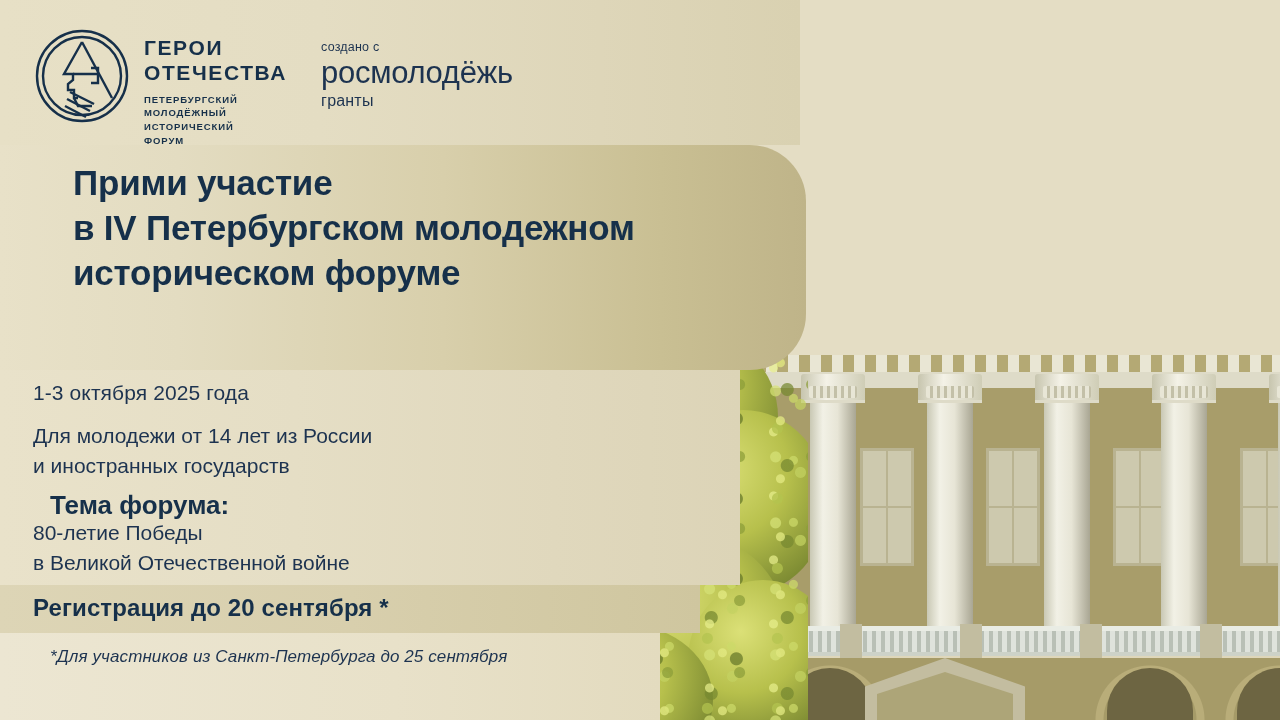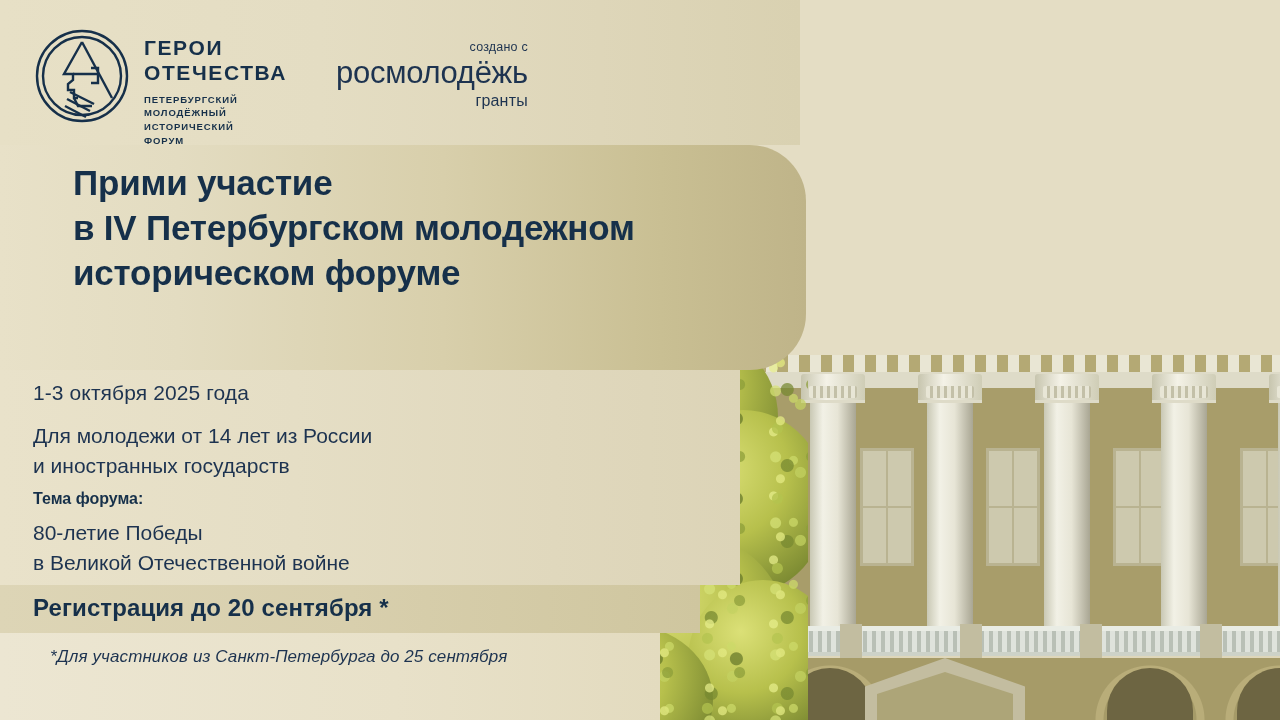--- a/index.html
+++ b/index.html
@@ -200,43 +200,43 @@
 
   
   .header{ position:absolute; left:34px; top:28px; display:flex; align-items:flex-start; gap:34px; }
   .logo-left{ display:flex; align-items:flex-start; gap:14px; }
   .emblem-circle{ width:96px; height:96px; flex:0 0 96px; }
   .emblem-circle svg{ width:100%; height:100%; }
   .logo-words{ padding-top:8px; }
   .logo-title{ font-size:21px; font-weight:bold; letter-spacing:1.6px; color:#16304a; line-height:1.18; }
   .logo-sub{ margin-top:7px; font-size:9.5px; font-weight:bold; letter-spacing:.9px; color:#16304a; line-height:1.45; }
 
-  .logo-right{ padding-top:12px; text-align:right;margin-left:15px; }
+  .logo-right{ padding-top:12px; text-align:left; }
   .rm-top{ font-size:12.5px; color:#1d3350; letter-spacing:.2px; }
   .rm-main{ font-size:31px; color:#1d3350; letter-spacing:-.3px; line-height:1.12; margin-top:2px; }
   .rm-bot{ font-size:16px; color:#1d3350; letter-spacing:.2px; margin-top:1px; }
 
   
   .heading{
     position:absolute; left:33px; top:160px; width:760px;
     font-size:35px; font-weight:bold; color:#16304a; line-height:1.29; letter-spacing:-.2px;margin-left:40px;
   }
   .heading div{ white-space:nowrap; }
 
   .dateline{
     position:absolute; left:33px; top:381px;
     font-size:21px; color:#1d3350; letter-spacing:.1px;
   }
   .audience{
     position:absolute; left:33px; top:421px; width:470px;
     font-size:21px; color:#1d3350; line-height:1.42;
   }
   .theme-label{
-    position:absolute; left:33px; top:490px;
-    font-size:16px; font-weight:bold; color:#16304a;
+    position:absolute; left:50px; top:490px;
+    font-size:26px; font-weight:bold; color:#16304a;
   }
   .theme-text{
     position:absolute; left:33px; top:518px; width:470px;
     font-size:21px; color:#1d3350; line-height:1.42;
   }
   .registration{
     position:absolute; left:33px; top:594px;
     font-size:24px; font-weight:bold; color:#16304a; letter-spacing:.1px;
   }
   .footnote{

